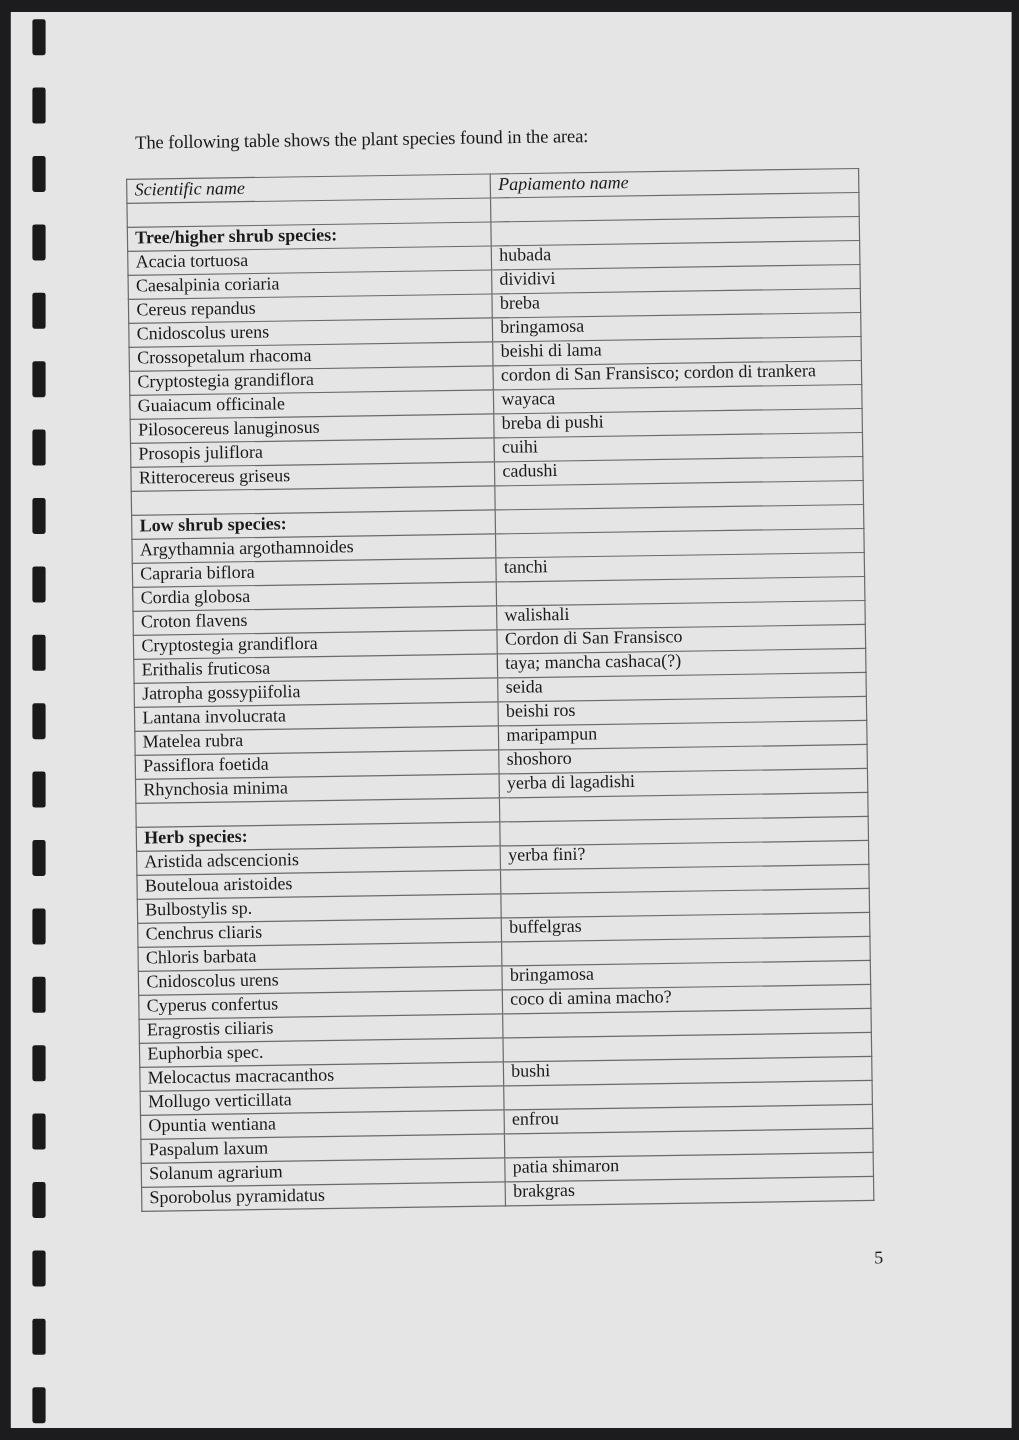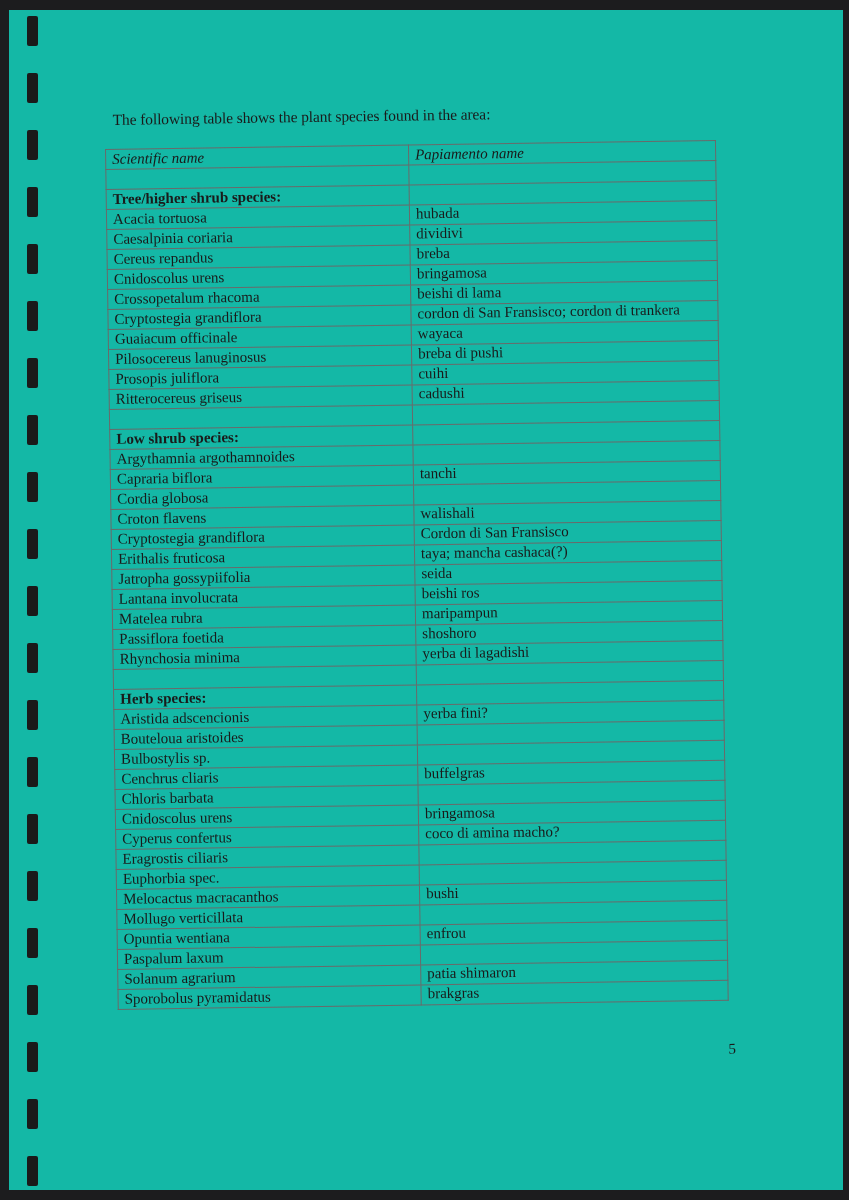--- a/index.html
+++ b/index.html
@@ -14,21 +14,21 @@
       overflow: hidden;
       font-family: "Liberation Serif", "DejaVu Serif", serif;
       color: #1a1a1a;
     }
     .paper {
       position: absolute;
       left: 9px;
       top: 10px;
       width: 834px;
       height: 1180px;
-      background: #14b8a6;
+      background: #e5e5e5;
     }
     .hole {
       position: absolute;
       left: 18px;
       width: 11px;
       height: 30px;
       background: #1a1a1a;
       border-radius: 2px;
     }
     .content {

